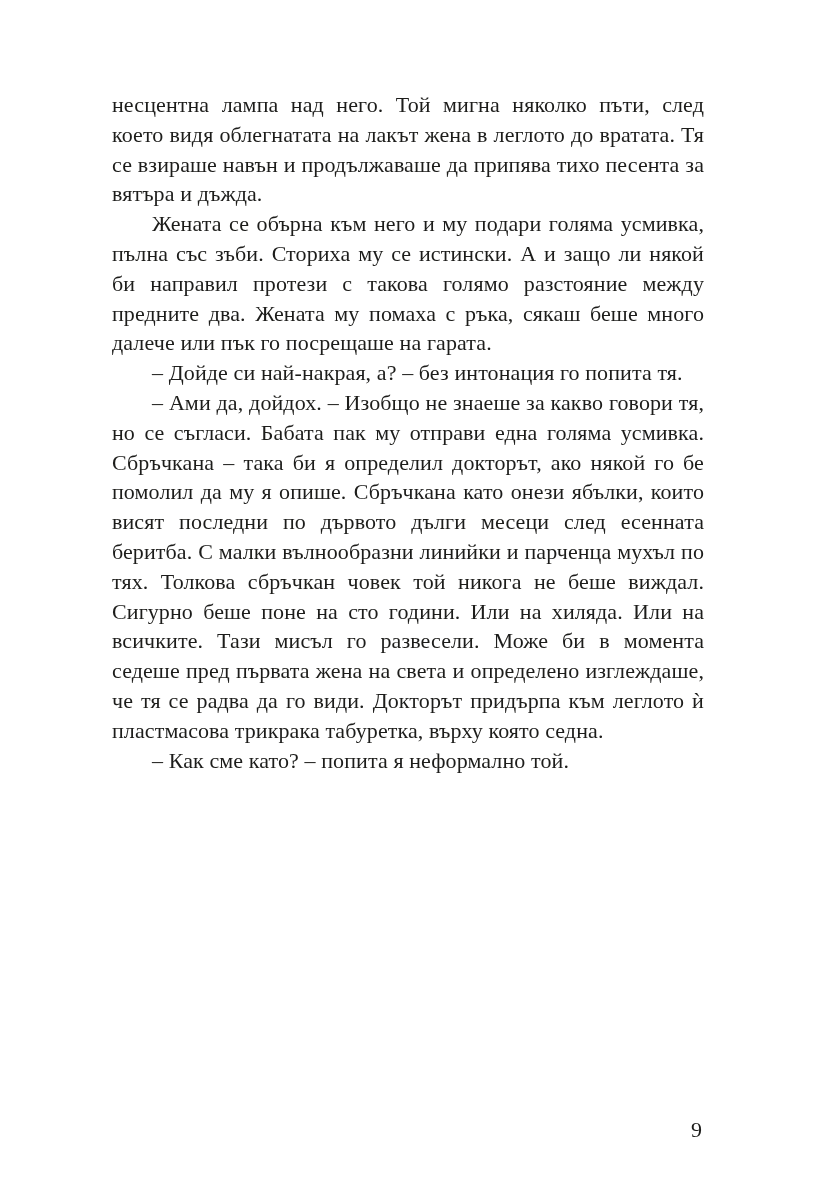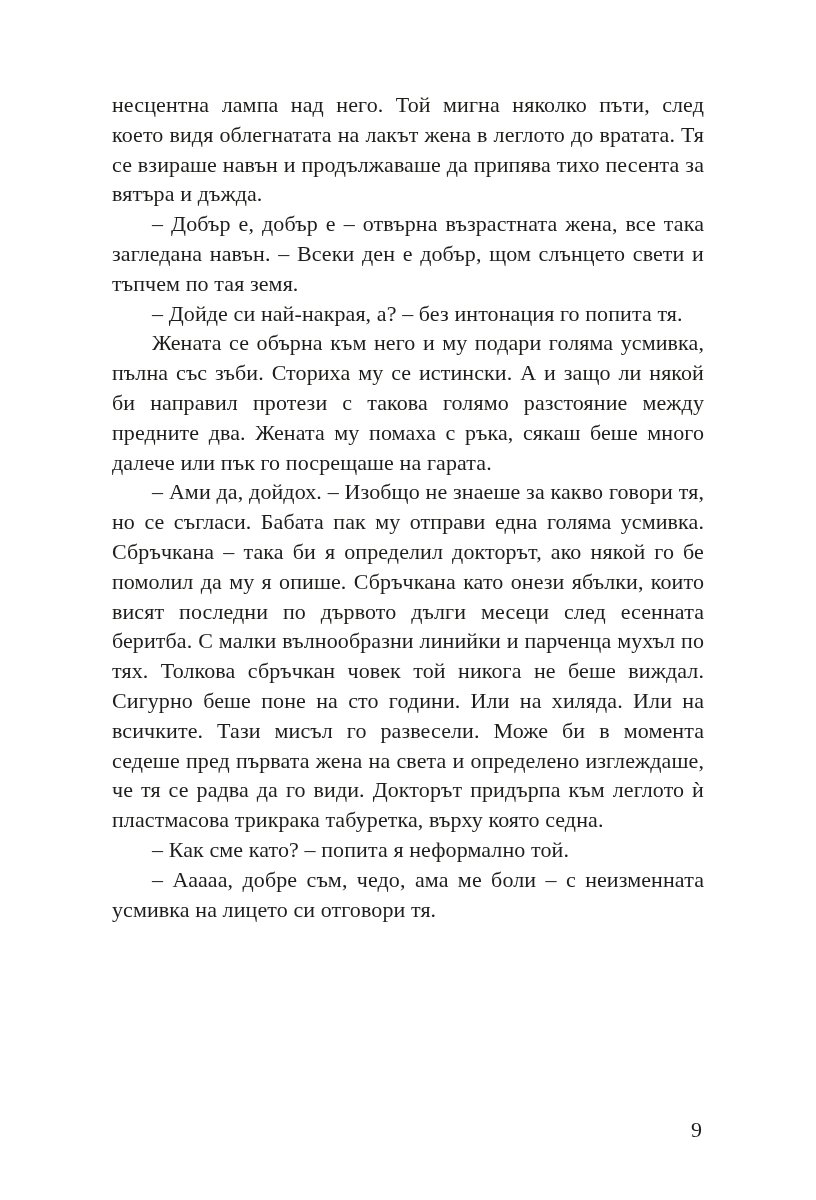--- a/index.html
+++ b/index.html
@@ -49,21 +49,19 @@
     font-size: 22px;
     line-height: 28px;
   }
 </style>
 </head>
 <body>
 
 <div class="page">
   <div class="text-block">
     <p class="para no-indent">несцентна лампа над него. Той мигна няколко пъти, след което видя облегнатата на лакът жена в леглото до вратата. Тя се взираше навън и продължаваше да припява тихо песента за вятъра и дъжда.</p>
-    <p class="para">– Добър е, добър е – отвърна възрастната жена, все така загледана навън. – Всеки ден е добър, щом слънцето свети и тъпчем по тая земя.</p>
+    <p class="para">Жената се обърна към него и му подари голяма усмивка, пълна със зъби. Сториха му се истински. А и защо ли някой би направил протези с такова голямо разстояние между предните два. Жената му помаха с ръка, сякаш беше много далече или пък го посрещаше на гарата.</p>
     <p class="para">– Дойде си най-накрая, а? – без интонация го попита тя.</p>
-    <p class="para">Жената се обърна към него и му подари голяма усмивка, пълна със зъби. Сториха му се истински. А и защо ли някой би направил протези с такова голямо разстояние между предните два. Жената му помаха с ръка, сякаш беше много далече или пък го посрещаше на гарата.</p>
     <p class="para">– Ами да, дойдох. – Изобщо не знаеше за какво говори тя, но се съгласи. Бабата пак му отправи една голяма усмивка. Сбръчкана – така би я определил докторът, ако някой го бе помолил да му я опише. Сбръчкана като онези ябълки, които висят последни по дървото дълги месеци след есенната беритба. С малки вълнообразни линийки и парченца мухъл по тях. Толкова сбръчкан човек той никога не беше виждал. Сигурно беше поне на сто години. Или на хиляда. Или на всичките. Тази мисъл го развесели. Може би в момента седеше пред първата жена на света и определено изглеждаше, че тя се радва да го види. Докторът придърпа към леглото ѝ пластмасова трикрака табуретка, върху която седна.</p>
     <p class="para">– Как сме като? – попита я неформално той.</p>
-    <p class="para">– Ааааа, добре съм, чедо, ама ме боли – с неизменната усмивка на лицето си отговори тя.</p>
   </div>
   <div class="page-number">9</div>
 </div>
 
 </body></html>

